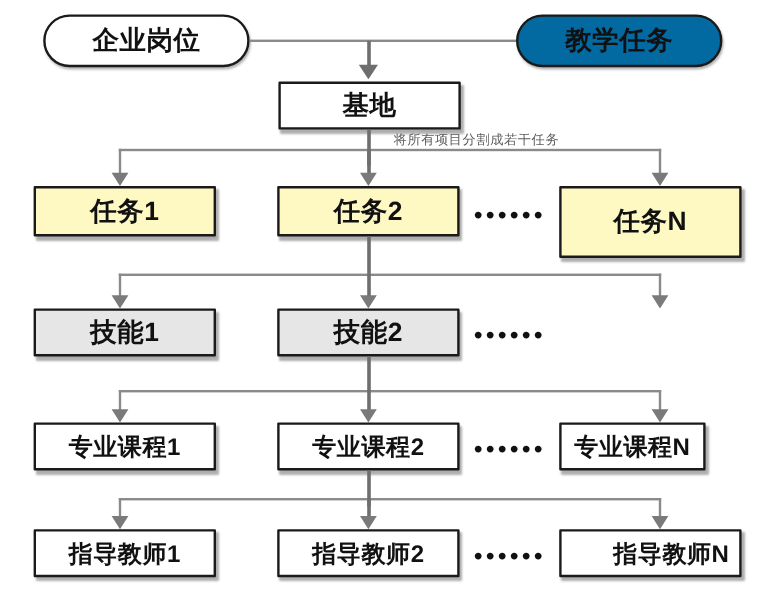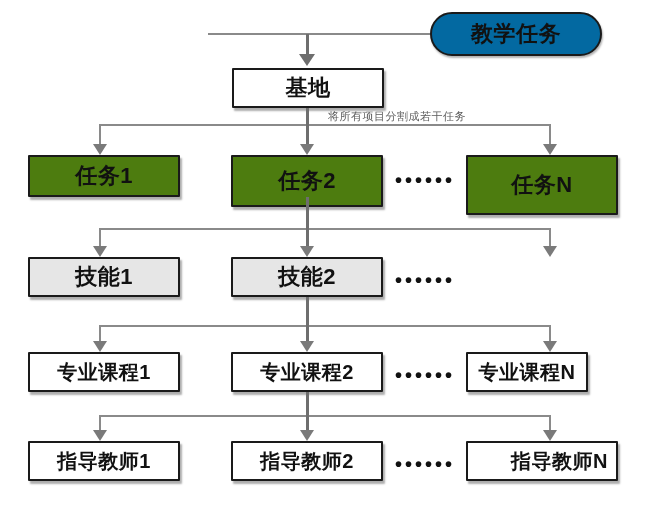--- a/index.html
+++ b/index.html
@@ -38,21 +38,21 @@
   .pill-white { background: #ffffff; }
   .pill-gray  { background: #0369a1; }
 
   
   .rect {
     border: 2px solid #1a1a1a;
     border-radius: 1px;
     box-shadow: 2px 3px 2px rgba(0,0,0,0.32);
   }
   .rect-white { background: #ffffff; }
-  .rect-gray  { background: #4d7c0f; }
+  .rect-gray  { background: #fef9c3; }
   .rect-lightgray { background: #e6e6e6; }
 
   .fs22 { font-size: 22px; }
   .fs20 { font-size: 20px; }
 
   
   .line-h {
     position: absolute;
     height: 2px;
     background: #8a8a8a;
@@ -100,20 +100,23 @@
     white-space: nowrap;
     font-family: "DejaVu Sans", sans-serif;
     letter-spacing: 0.5px;
   }
 </style>
 </head>
 <body>
 
 <div id="diagram">
 
+  <div class="node pill pill-white" style="left:36px; top:12px; width:172px; height:44px;">
+    <span>企业岗位</span>
+  </div>
 
   <div class="node pill pill-gray" style="left:430px; top:12px; width:172px; height:44px;">
     <span>教学任务</span>
   </div>
 
   <div class="line-h" style="left:208px; top:33px; width:222px;"></div>
 
   <div class="line-dark-v" style="left:306px; top:34px; height:22px;"></div>
   <div class="arrow-down-dark" style="left:299px; top:54px;"></div>
 
@@ -128,21 +131,21 @@
   <div class="line-v" style="left:99px; top:124px; height:22px;"></div>
   <div class="line-v" style="left:549px; top:124px; height:22px;"></div>
   <div class="line-dark-v" style="left:306px; top:124px; height:22px;"></div>
   <div class="arrow-down" style="left:93px; top:144px;"></div>
   <div class="arrow-down" style="left:300px; top:144px;"></div>
   <div class="arrow-down" style="left:543px; top:144px;"></div>
 
   <div class="node rect rect-gray fs22" style="left:28px; top:155px; width:152px; height:42px;">
     <span>任务1</span>
   </div>
-  <div class="node rect rect-gray fs22" style="left:231px; top:155px; width:152px; height:52px;">
+  <div class="node rect rect-gray fs22" style="left:231px; top:155px; width:152px; height:42px;">
     <span>任务2</span>
   </div>
   <div class="ellipsis" style="left:395px; top:170px;">••••••</div>
   <div class="node rect rect-gray fs22" style="left:466px; top:155px; width:152px; height:60px;">
     <span>任务N</span>
   </div>
 
   <div class="line-dark-v" style="left:306px; top:197px; height:33px;"></div>
   <div class="line-h" style="left:99px; top:228px; width:452px;"></div>
   <div class="line-v" style="left:99px; top:228px; height:20px;"></div>

